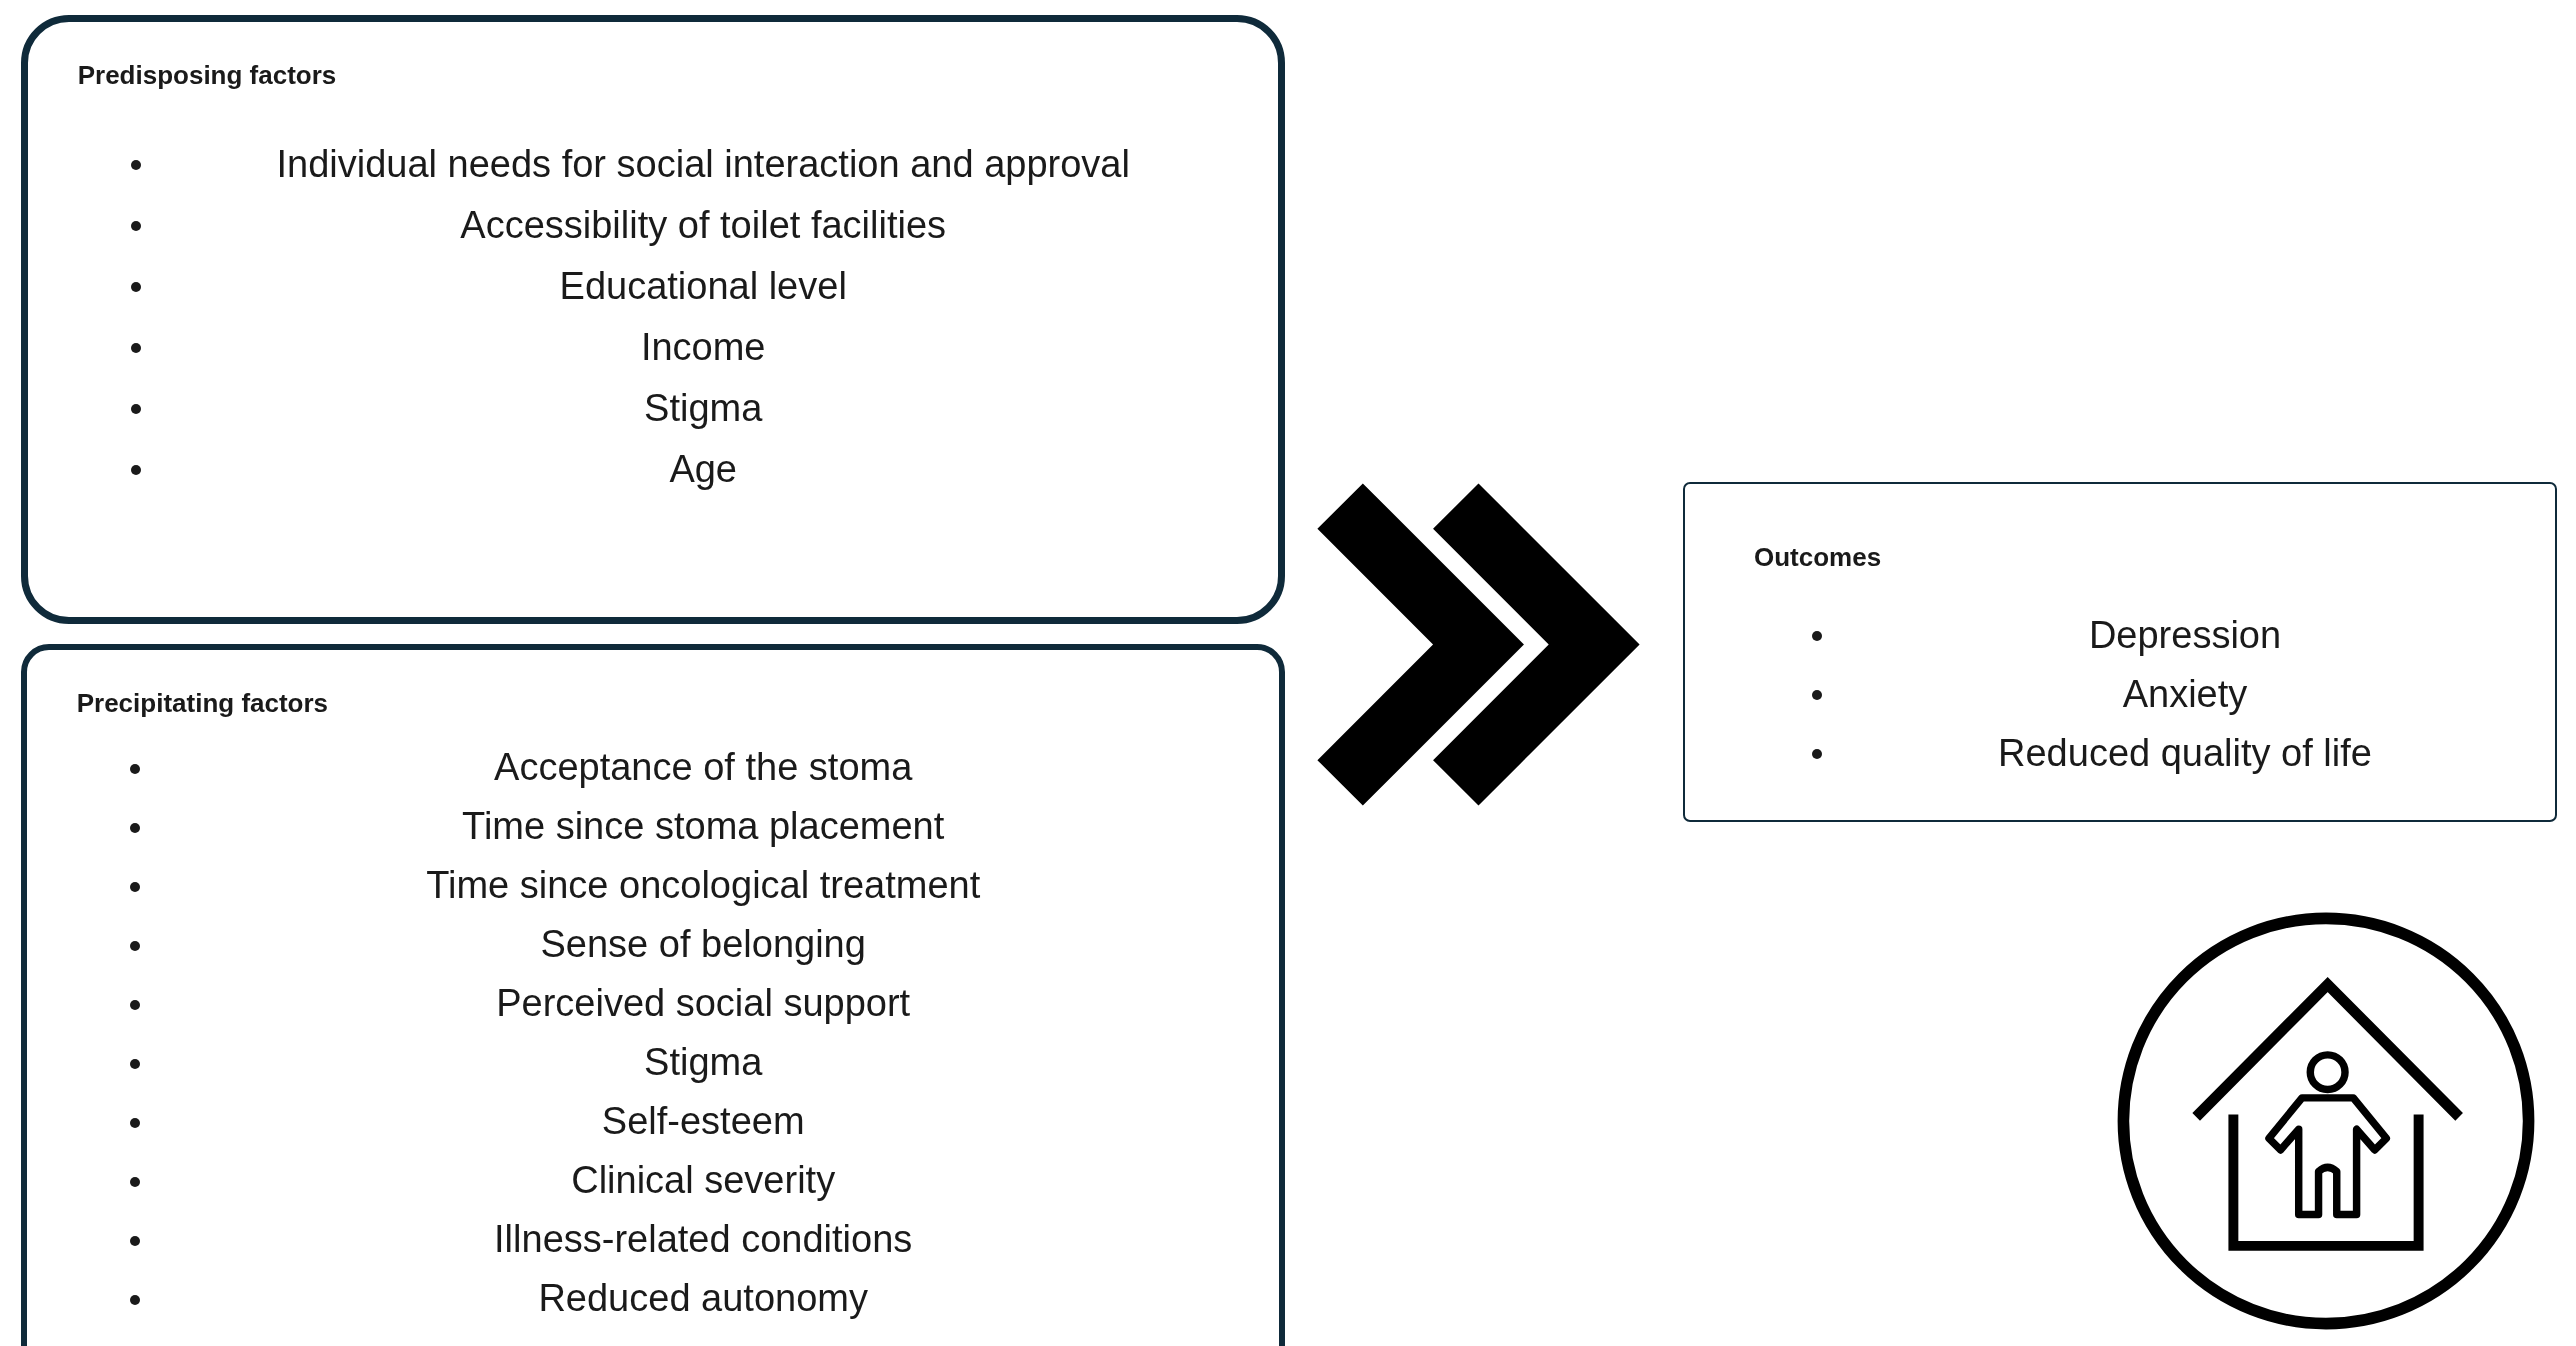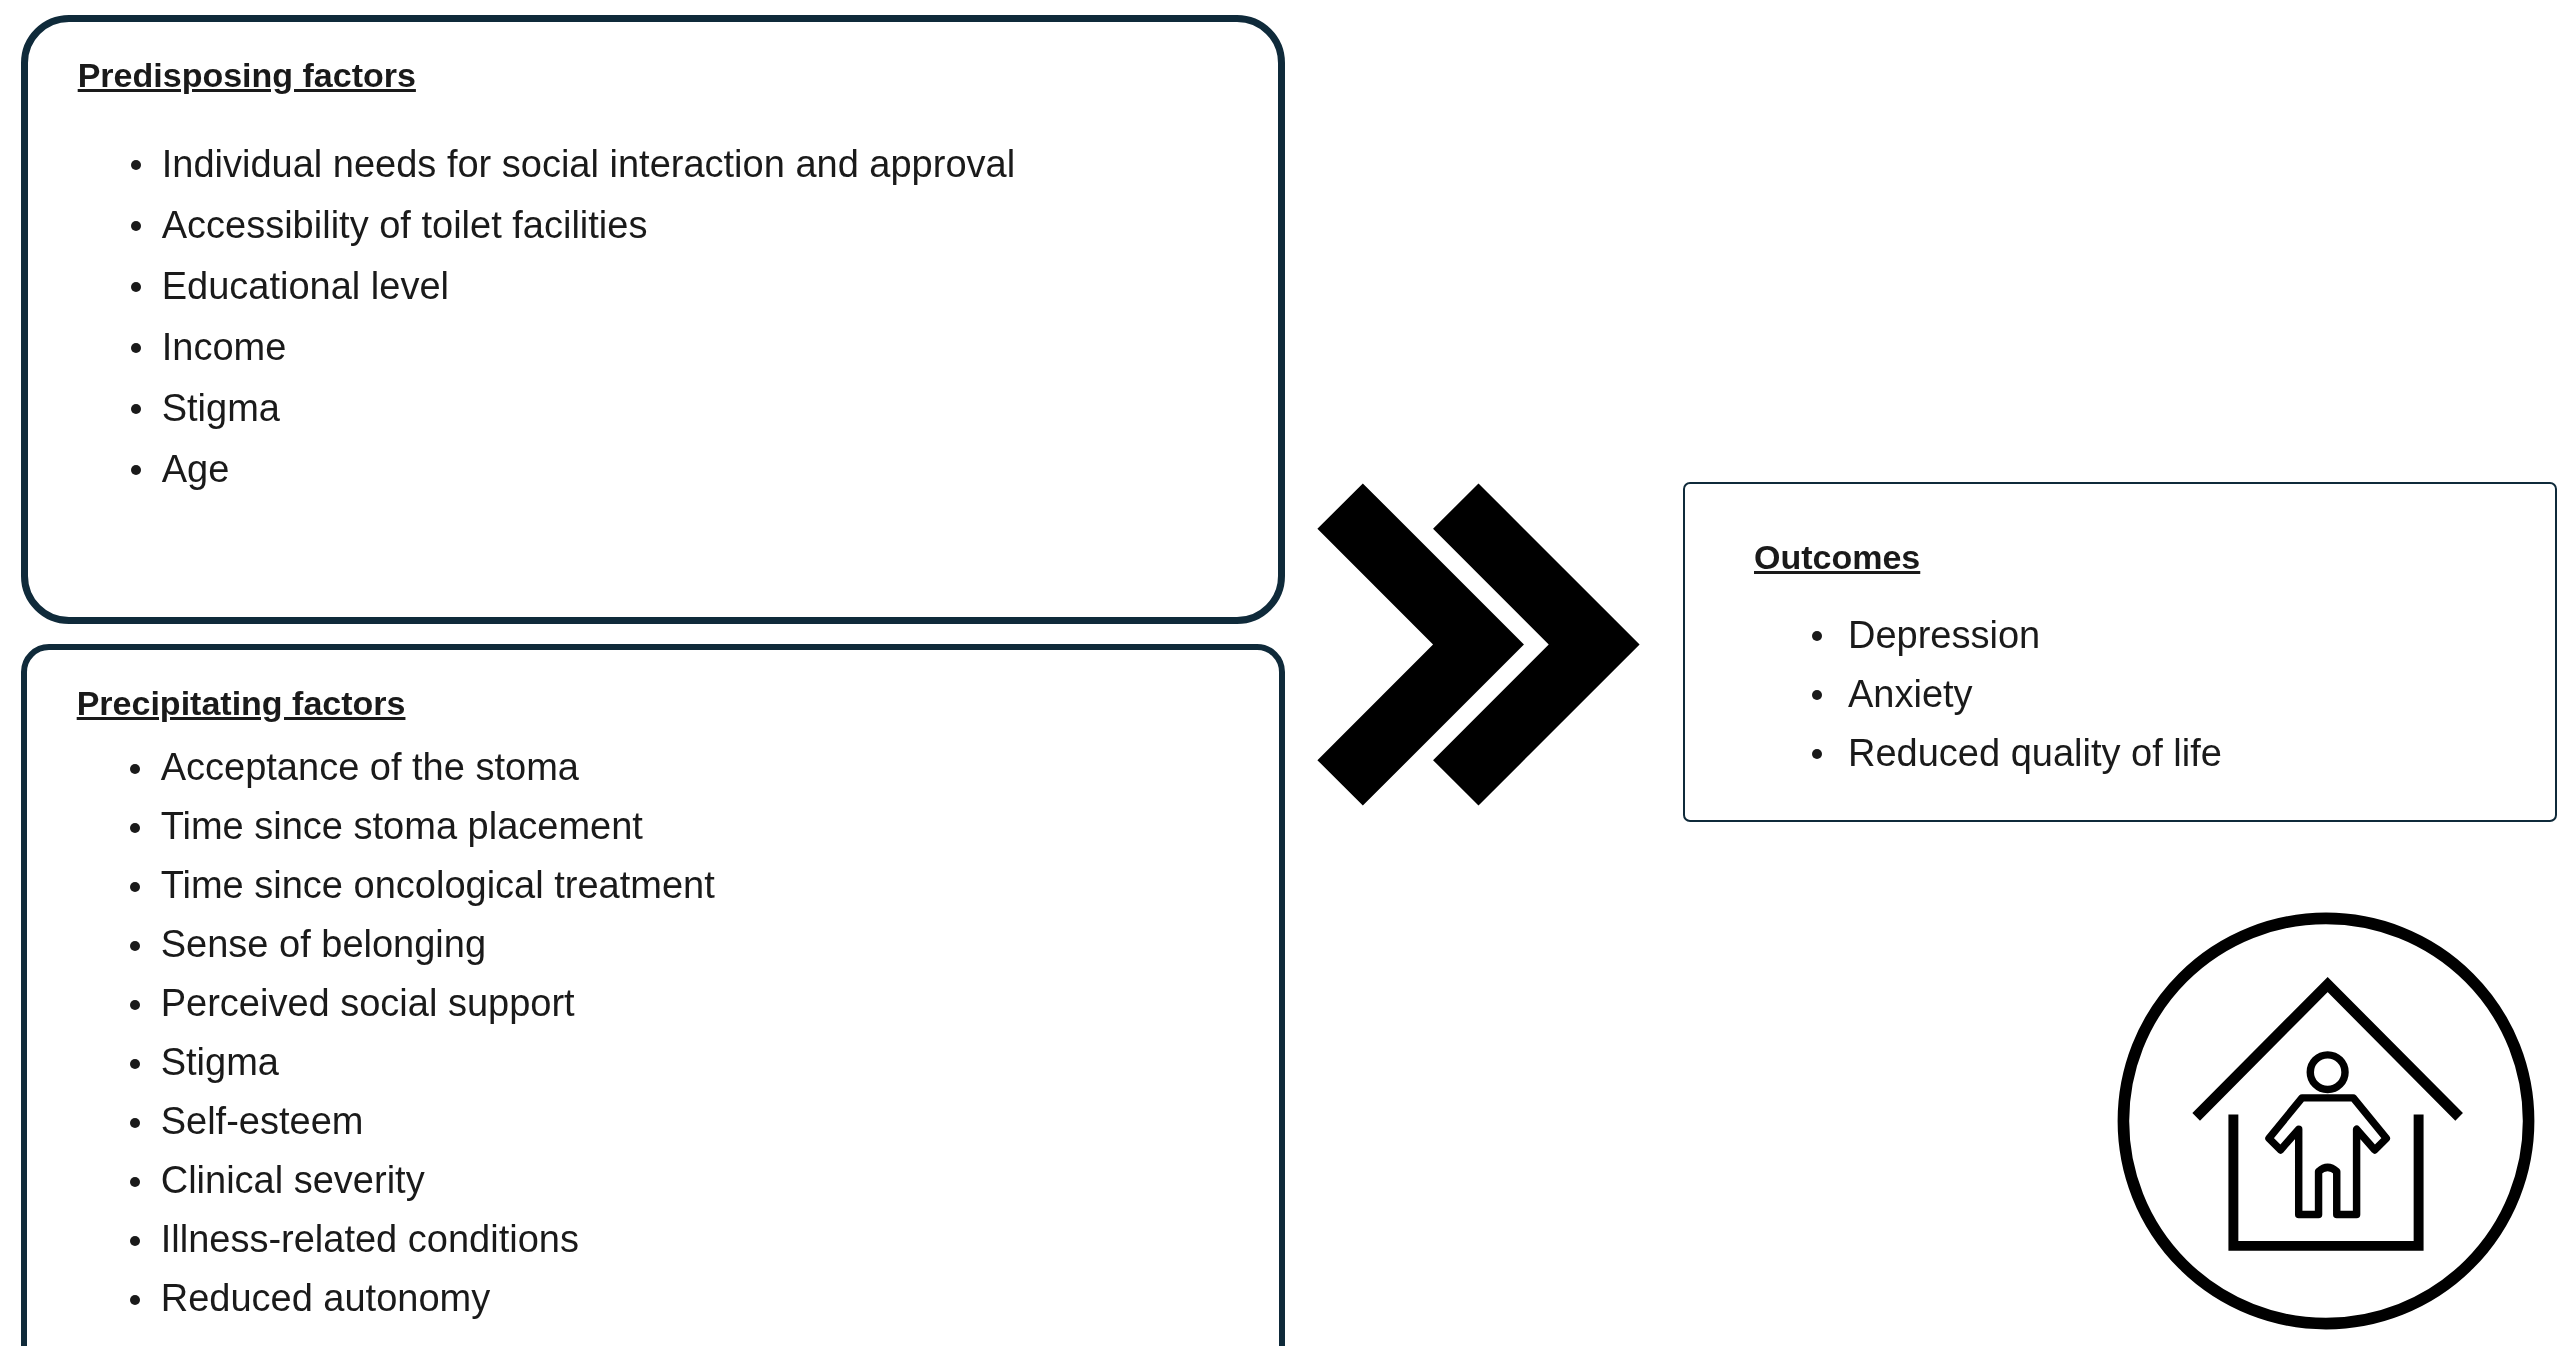--- a/index.html
+++ b/index.html
@@ -23,22 +23,22 @@
     left:20.7px;top:644px;width:1264px;height:882px;
     border:6.6px solid var(--border-navy);border-radius:28px;
     padding:23px 33px 12px 50px;
   }
   .box-outcomes{
     left:1683px;top:482px;width:874px;height:340px;
     border:2.5px solid var(--border-navy);border-radius:7px;
     padding:43px 33px 0 69px;
   }
 
-  .box-title{font-size:34px;font-weight:700;line-height:61px;letter-spacing:0;text-decoration:underline;}
-  .bullet-list{list-style:none;}
+  .box-title{font-size:26px;font-weight:700;line-height:61px;letter-spacing:0;}
+  .bullet-list{list-style:none;text-align:center;}
   .box-predisposing .bullet-list{margin-top:28px;}
   .box-precipitating .bullet-list{margin-top:4.1px;}
   .box-outcomes .bullet-list{margin-top:18px;}
   .bullet-list li{
     position:relative;font-size:38px;line-height:61px;padding-left:84px;
     white-space:nowrap;
   }
   .box-precipitating .bullet-list li,
   .box-outcomes .bullet-list li{line-height:59px;}
   .bullet-list li::before{

